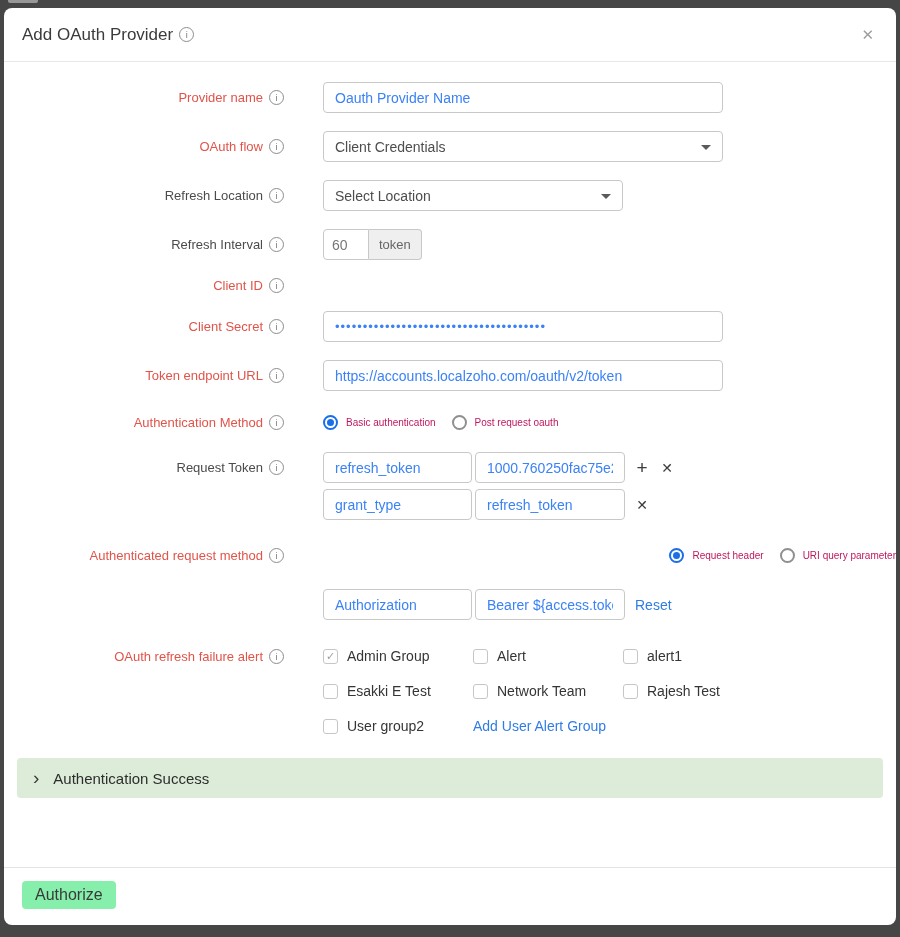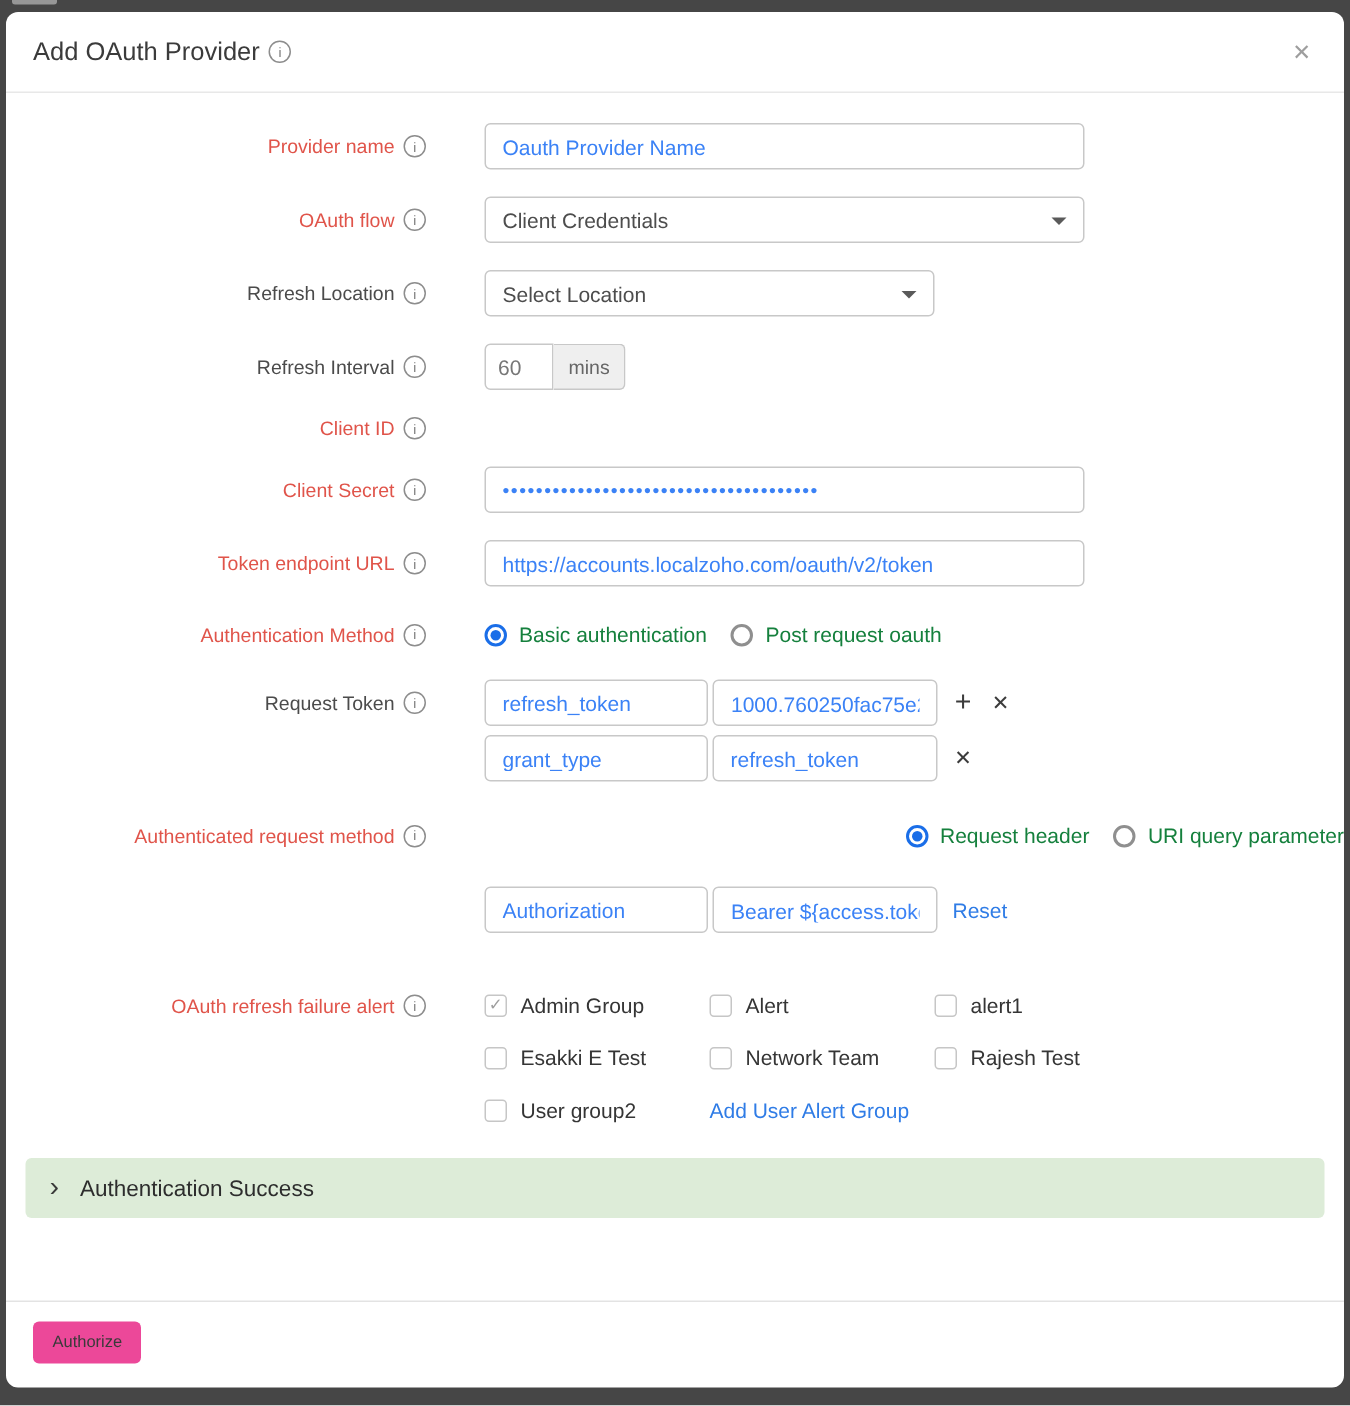--- a/index.html
+++ b/index.html
@@ -42,21 +42,21 @@
   .secret{letter-spacing:1px;font-size:13px;}
 
   
   .radio-opt{display:flex;align-items:center;cursor:pointer;}
   .radio-opt + .radio-opt{margin-left:16px;}
   .radio{width:15px;height:15px;box-sizing:border-box;border:2px solid #8f8f8f;border-radius:50%;
     position:relative;flex:0 0 auto;background:#fff;}
   .radio.on{border-color:#1a6ee8;}
   .radio.on::after{content:"";position:absolute;left:2px;top:2px;right:2px;bottom:2px;
     background:#1a6ee8;border-radius:50%;}
-  .opt-label{margin-left:8px;font-size:14px;color:#15803d;}
+  .opt-label{margin-left:8px;font-size:10px;color:#be185d;}
 
   
   .kv-row{display:flex;align-items:center;}
   .kv-row + .kv-row{margin-top:6px;}
   .kv-row .ti + .ti{margin-left:3px;}
   .icon-btn{cursor:pointer;color:#3c3c3c;display:inline-flex;align-items:center;justify-content:center;}
   .plus{font-size:19px;margin-left:9px;width:16px;}
   .xrem{font-size:14px;margin-left:9px;width:16px;}
   .reset-link{margin-left:10px;font-size:14px;color:#2f7ce6;cursor:pointer;}
 
@@ -72,22 +72,22 @@
 
   
   .success-bar{margin:24px 13px 0 13px;height:40px;background:#ddecd8;border-radius:4px;
     display:flex;align-items:center;padding:0 16px;cursor:pointer;}
   .chev{font-size:19px;color:#3a3a3a;line-height:1;margin-top:-2px;}
   .success-label{margin-left:14px;font-size:15px;color:#2d2d2d;}
 
   
   .ftr{flex:0 0 auto;margin-top:auto;border-top:1px solid #e3e3e3;padding:13px 18px 16px;
     display:flex;gap:6px;}
-  .btn{border:none;background:#ec4899;border-radius:4px;padding:0 13px;height:28px;
-    font-size:11px;color:#3a3a3a;cursor:pointer;font-family:"Liberation Sans","DejaVu Sans",sans-serif;}
+  .btn{border:none;background:#86efac;border-radius:4px;padding:0 13px;height:28px;
+    font-size:16px;color:#3a3a3a;cursor:pointer;font-family:"Liberation Sans","DejaVu Sans",sans-serif;}
 </style>
 </head>
 <body>
 
 <div class="backdrop">
   <div class="notch"></div>
 
   <div class="modal">
 
     <div class="hdr">
@@ -135,21 +135,21 @@
         </div>
       </div>
 
       <div class="row">
         <div class="row-label">
           <span>Refresh Interval</span>
           <span class="info">i</span>
         </div>
         <div class="row-field">
           <input class="ti interval-input" value="60" style="">
-          <span class="unitbox">mins</span>
+          <span class="unitbox">token</span>
         </div>
       </div>
 
       <div class="row">
         <div class="row-label red">
           <span>Client ID</span>
           <span class="info">i</span>
         </div>
       </div>
 
@@ -220,21 +220,21 @@
             <span class="radio on"></span>
             <span class="opt-label">Request header</span>
           </span>
           <span class="radio-opt">
             <span class="radio"></span>
             <span class="opt-label">URI query parameter</span>
           </span>
         </div>
       </div>
 
-      <div class="row" style="margin-bottom:40px;">
+      <div class="row" style="margin-bottom:28px;">
         <div class="row-label"></div>
         <div class="row-field">
           <div class="kv-row">
             <input class="ti w149" value="Authorization" style="">
             <input class="ti w150" value="Bearer ${access.token}" style="">
             <span class="reset-link">Reset</span>
           </div>
         </div>
       </div>
 

